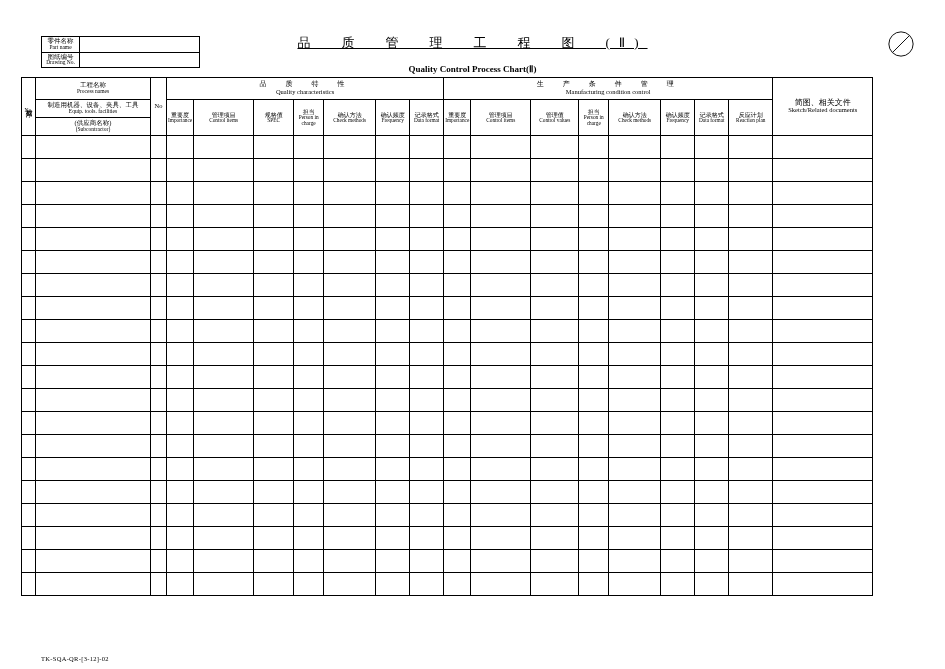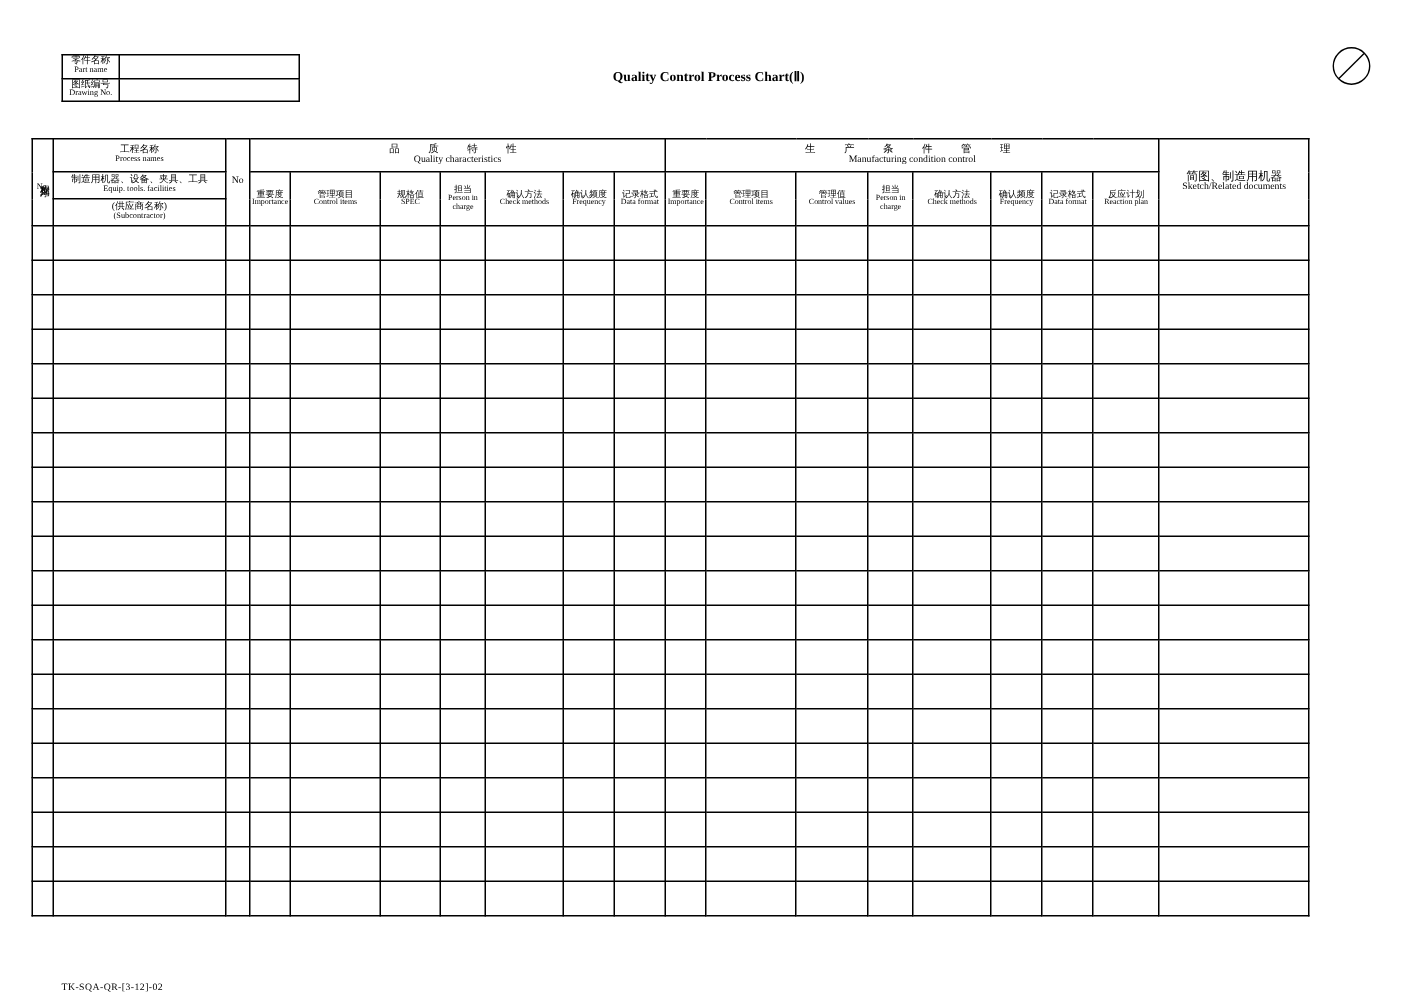--- a/index.html
+++ b/index.html
@@ -17,21 +17,21 @@
     
     .title-block { position: absolute; top: 34px; left: 0; width: 100%; text-align: center; }
     .title-cn { font-size: 13px; letter-spacing: 9px; font-weight: 500; text-decoration: underline; }
     .title-en { font-size: 9px; font-weight: 600; margin-top: 12px; }
 
     
     .mark { position: absolute; top: 30px; right: 30px; width: 28px; height: 28px; }
     .mark svg { width: 100%; height: 100%; }
 
     
-    .grid { position: absolute; top: 92px; left: 21px; right: 21px; border-collapse: collapse; table-layout: fixed; font-family: Liberation Serif, serif; }
+    .grid { position: absolute; top: 77px; left: 21px; right: 21px; border-collapse: collapse; table-layout: fixed; font-family: Liberation Serif, serif; }
     .grid th, .grid td { border: 1px solid #000; text-align: center; vertical-align: middle; font-size: 6.5px; line-height: 1.05; padding: 1px 1px; font-weight: normal; overflow: hidden; }
     .grid .sec-title .cn { letter-spacing: 6px; font-size: 7px; }
     .grid .sec-title .en { font-size: 6.5px; }
     .grid tbody td { height: 23px; }
     .grid .leftstack .cn { font-size: 6.5px; }
     .grid .leftstack .en { font-size: 5.5px; }
     .grid .sub .cn { font-size: 6px; }
     .grid .sub .en { font-size: 5.3px; }
     .vwrite { writing-mode: vertical-lr; text-orientation: upright; }
 
@@ -77,20 +77,21 @@
       <td class="info-lab">
         <div class="cn">图纸编号</div>
         <div class="en">Drawing No.</div>
       </td>
       <td class="info-val"></td>
     </tr>
   </tbody>
     </table>
 
   <div class="title-block">
+    <div class="title-cn">品　质　管　理　工　程　图　(Ⅱ)</div>
     <div class="title-en">Quality Control Process Chart(Ⅱ)</div>
   </div>
 
   <div class="mark">
     <svg viewBox="0 0 30 30">
         <circle cx="15" cy="15" r="13" fill="none" stroke="#000" stroke-width="1"></circle>
         <line x1="6" y1="24" x2="24" y2="6" stroke="#000" stroke-width="1"></line>
       </svg>
   </div>
 
@@ -129,21 +130,21 @@
         <th rowspan="3">No</th>
         <th colspan="7" class="sec-title" style="height:22px;">
           <div class="cn">品　质　特　性</div>
           <div class="en">Quality characteristics</div>
         </th>
         <th colspan="8" class="sec-title">
           <div class="cn">生　产　条　件　管　理</div>
           <div class="en">Manufacturing condition control</div>
         </th>
         <th rowspan="3" style="font-size:8px;">
-          <div>简图、制造用机器</div>
+          <div>简图、相关文件</div>
           <div style="font-size:6.5px;">Sketch/Related documents</div>
         </th>
       </tr>
       <tr>
         <th class="leftstack" style="border-bottom:1px solid #000;height:18px;">
           <div class="cn">制造用机器、设备、夹具、工具</div>
           <div class="en">Equip. tools. facilities</div>
         </th>
         <th rowspan="2" class="sub">
             <div class="cn">重要度</div>

